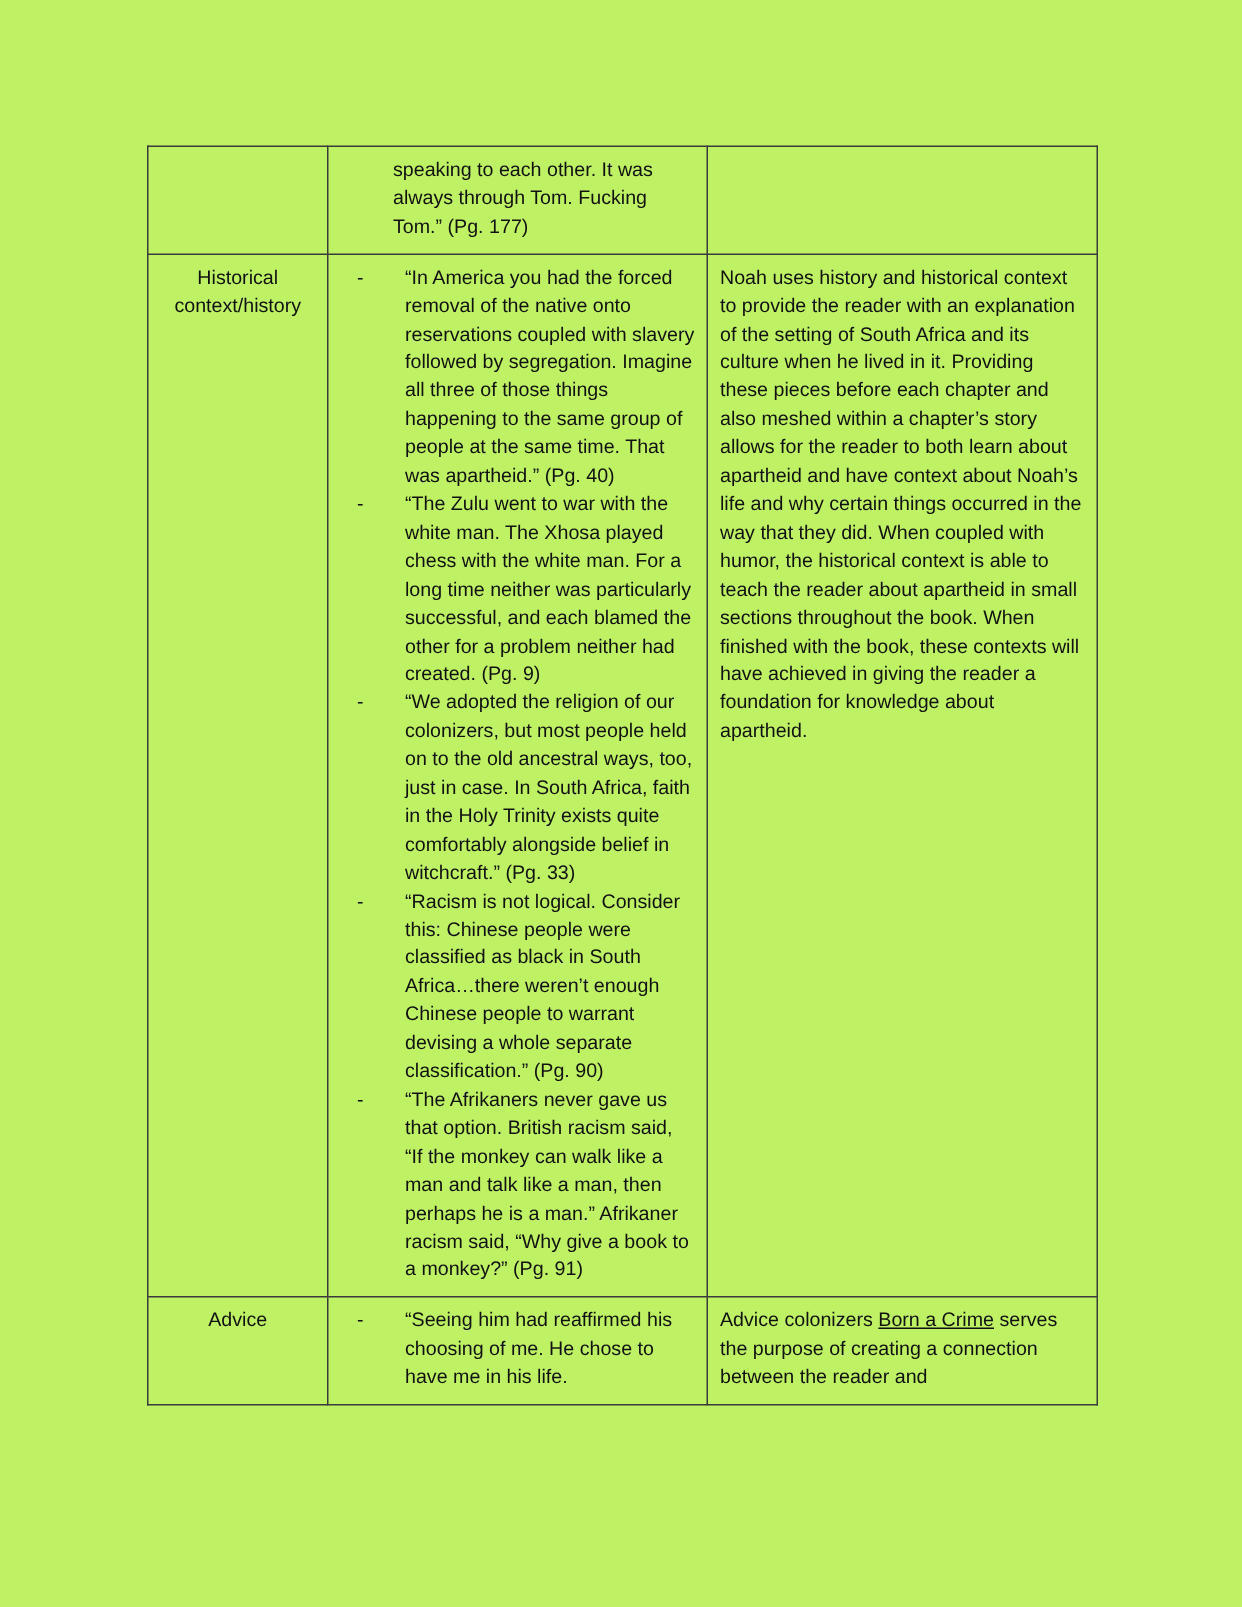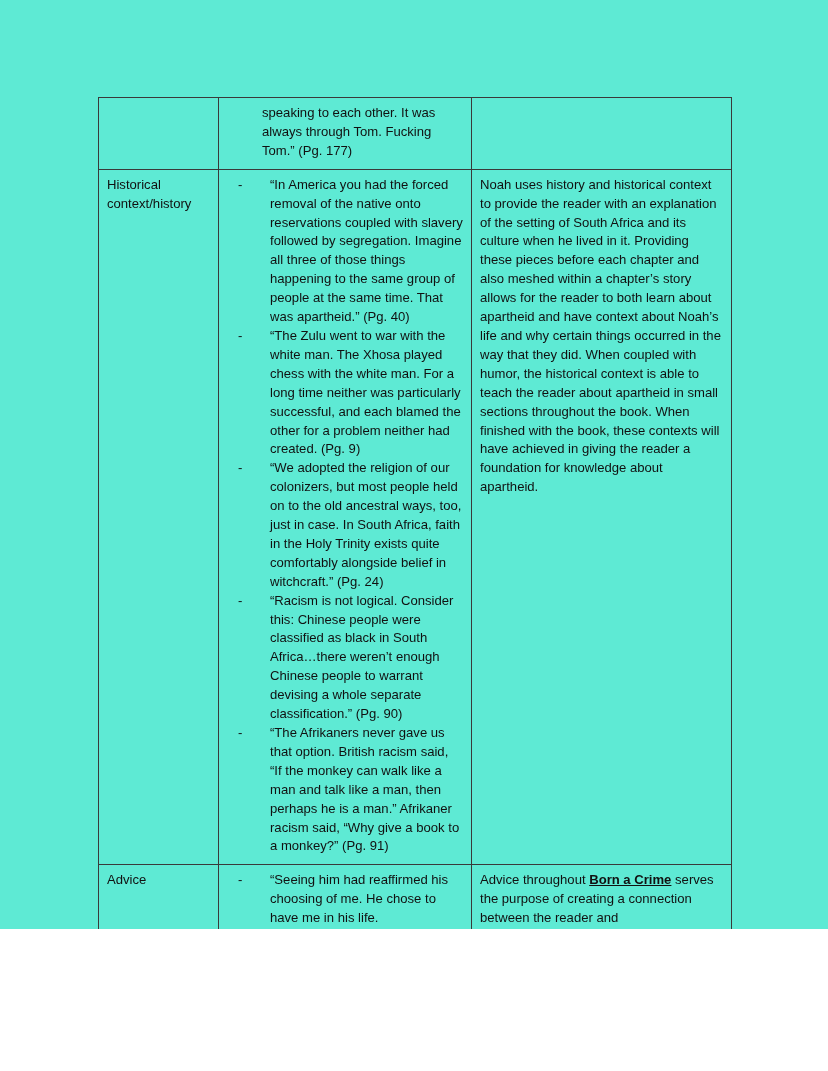--- a/index.html
+++ b/index.html
@@ -10,22 +10,22 @@
   body {
     width: 828px;
     height: 1071px;
     font-family: "Liberation Sans", sans-serif;
     color: #000000;
     -webkit-font-smoothing: antialiased;
   }
   .page {
     position: relative;
     width: 828px;
-    height: 929px;
-    background: #5eead4;
+    height: 1071px;
+    background: #bef264;
     overflow: hidden;
   }
   .doc-table {
     position: absolute;
     left: 98px;
     top: 97px;
     width: 633px;
     border-collapse: collapse;
     table-layout: fixed;
   }
@@ -38,20 +38,21 @@
     font-family: "Liberation Sans", sans-serif;
     color: #111111;
   }
   .col-a { width: 120px; }
   .col-b { width: 253px; }
   .col-c { width: 260px; }
 
   .cat-label {
     padding-left: 10px;
     padding-top: 8px;
+    text-align: center;
   }
   .cat-label .lbl {
     display: block;
   }
 
   ul.quote-list {
     list-style: none;
     margin: 0;
     padding: 0;
   }
@@ -76,21 +77,21 @@
     padding-top: 6px;
   }
   .cell-c {
     padding-left: 10px;
     padding-top: 7px;
     margin-top: 11px;
   }
   .cont-text {
     padding-left: 35px;
   }
-  .underline { text-decoration: underline; font-weight: bold; }
+  .underline { text-decoration: underline; }
 </style>
 </head>
 <body>
 
 <div class="page">
 
   <table class="doc-table">
     <colgroup>
       <col class="col-a">
         <col class="col-b">
@@ -119,21 +120,21 @@
             <li>
               <span class="dash">-</span>
               <span>“In America you had the forced removal of the native onto reservations coupled with slavery followed by segregation. Imagine all three of those things happening to the same group of people at the same time. That was apartheid.” (Pg. 40)</span>
             </li>
             <li>
               <span class="dash">-</span>
               <span>“The Zulu went to war with the white man. The Xhosa played chess with the white man. For a long time neither was particularly successful, and each blamed the other for a problem neither had created. (Pg. 9)</span>
             </li>
             <li>
               <span class="dash">-</span>
-              <span>“We adopted the religion of our colonizers, but most people held on to the old ancestral ways, too, just in case. In South Africa, faith in the Holy Trinity exists quite comfortably alongside belief in witchcraft.” (Pg. 24)</span>
+              <span>“We adopted the religion of our colonizers, but most people held on to the old ancestral ways, too, just in case. In South Africa, faith in the Holy Trinity exists quite comfortably alongside belief in witchcraft.” (Pg. 33)</span>
             </li>
             <li>
               <span class="dash">-</span>
               <span>“Racism is not logical. Consider this: Chinese people were classified as black in South Africa…there weren’t enough Chinese people to warrant devising a whole separate classification.” (Pg. 90)</span>
             </li>
             <li>
               <span class="dash">-</span>
               <span>“The Afrikaners never gave us that option. British racism said, “If the monkey can walk like a man and talk like a man, then perhaps he is a man.” Afrikaner racism said, “Why give a book to a monkey?” (Pg. 91)</span>
             </li>
           </ul>
@@ -149,20 +150,20 @@
         </td>
         <td class="cell-b-cont">
           <ul class="quote-list">
             <li>
               <span class="dash">-</span>
               <span>“Seeing him had reaffirmed his choosing of me. He chose to have me in his life.</span>
             </li>
           </ul>
         </td>
         <td class="cell-c">
-          <div class="plain-para"><span>Advice throughout </span><span class="underline">Born a Crime</span><span> serves the purpose of creating a connection between the reader and</span></div>
+          <div class="plain-para"><span>Advice colonizers </span><span class="underline">Born a Crime</span><span> serves the purpose of creating a connection between the reader and</span></div>
         </td>
       </tr>
 
     </tbody>
   </table>
 
 </div>
 
 </body></html>

